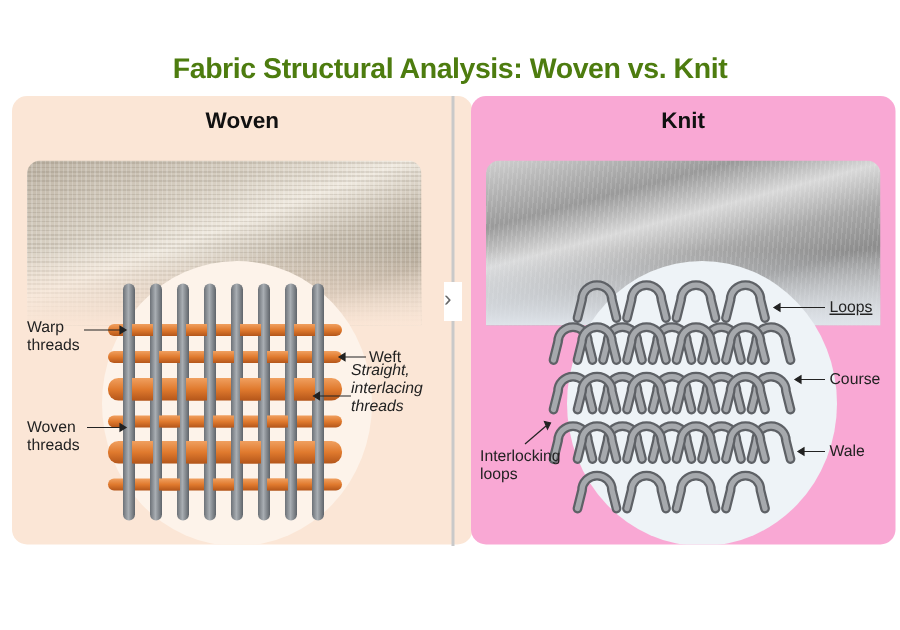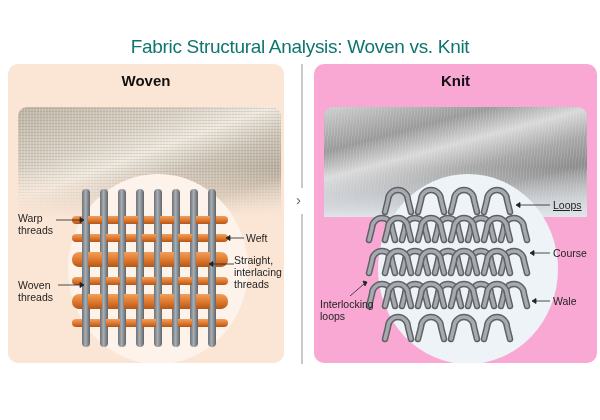--- a/index.html
+++ b/index.html
@@ -1,21 +1,21 @@
 <!DOCTYPE html>
 <html><head>
 <meta charset="utf-8">
 <style>
   html, body { margin:0; padding:0; }
   body { width:600px; height:420px; background:#ffffff; position:relative; overflow:hidden;
          font-family:"Liberation Sans", "DejaVu Sans", sans-serif; color:#111; }
   .title { position:absolute; left:0; top:36px; width:600px; text-align:center;
-           font-size:19px; font-weight:normal; letter-spacing:-0.3px; color:#0f766e; }
+           font-size:19px; font-weight:bold; letter-spacing:-0.3px; color:#4d7c0f; }
   .panel { position:absolute; top:64px; height:299px; border-radius:10px; overflow:hidden; }
-  .panel.woven { left:8px; width:276px; background:#fbe6d6; }
+  .panel.woven { left:8px; width:276px; background:#fbe6d6;padding-left:31px; }
   .panel.knit  { left:314px; width:283px; background:#f9a8d4; }
   .ptitle { position:absolute; left:0; width:100%; top:8px; text-align:center; font-size:15px; font-weight:bold; }
   .psub   { position:absolute; left:0; width:100%; top:27px; text-align:center; font-size:11.5px; color:#222; }
   .photo  { position:absolute; left:10px; top:43px; width:263px; height:110px; border-radius:9px 9px 0 0; overflow:hidden; }
   .woven .photo { background:
       repeating-linear-gradient(90deg, rgba(255,255,255,0.18) 0 1px, rgba(0,0,0,0) 1px 3px),
       repeating-linear-gradient(0deg, rgba(120,110,95,0.18) 0 1px, rgba(0,0,0,0) 1px 3px),
       linear-gradient(160deg, #bdb3a4 0%, #d8d0c3 30%, #efe9df 45%, #cbc2b4 60%, #b3a999 80%, #e6ded2 100%); }
   .knit .photo { background:
       repeating-linear-gradient(95deg, rgba(255,255,255,0.12) 0 1px, rgba(0,0,0,0) 1px 3px),
@@ -110,21 +110,21 @@
         <polygon points="222,171.5 218,174 222,176.5"></polygon>
       <line x1="205" y1="200" x2="226" y2="200"></line>
         <polygon points="205,197.5 201,200 205,202.5"></polygon>
       <line x1="50" y1="221" x2="72" y2="221"></line>
         <polygon points="72,218.5 76,221 72,223.5"></polygon>
     </g>
   </svg>
 
   <div class="lbl c" style="left:10px;top:148px;width:42px;">Warp threads</div>
   <div class="lbl" style="left:238px;top:168px;">Weft</div>
-  <div class="lbl c" style="left:226px;top:190px;width:60px;">Straight, interlacing threads</div>
+  <div class="lbl c" style="left:226px;top:177px;width:60px;font-style:italic;">Straight, interlacing threads</div>
   <div class="lbl c" style="left:10px;top:215px;width:40px;">Woven threads</div>
 </div>
 
 <div class="divider"></div>
 <div class="divider-gap"></div>
 <div class="chevron">›</div>
 
 <div class="panel knit">
   <div class="ptitle">Knit</div>
   <div class="photo">

